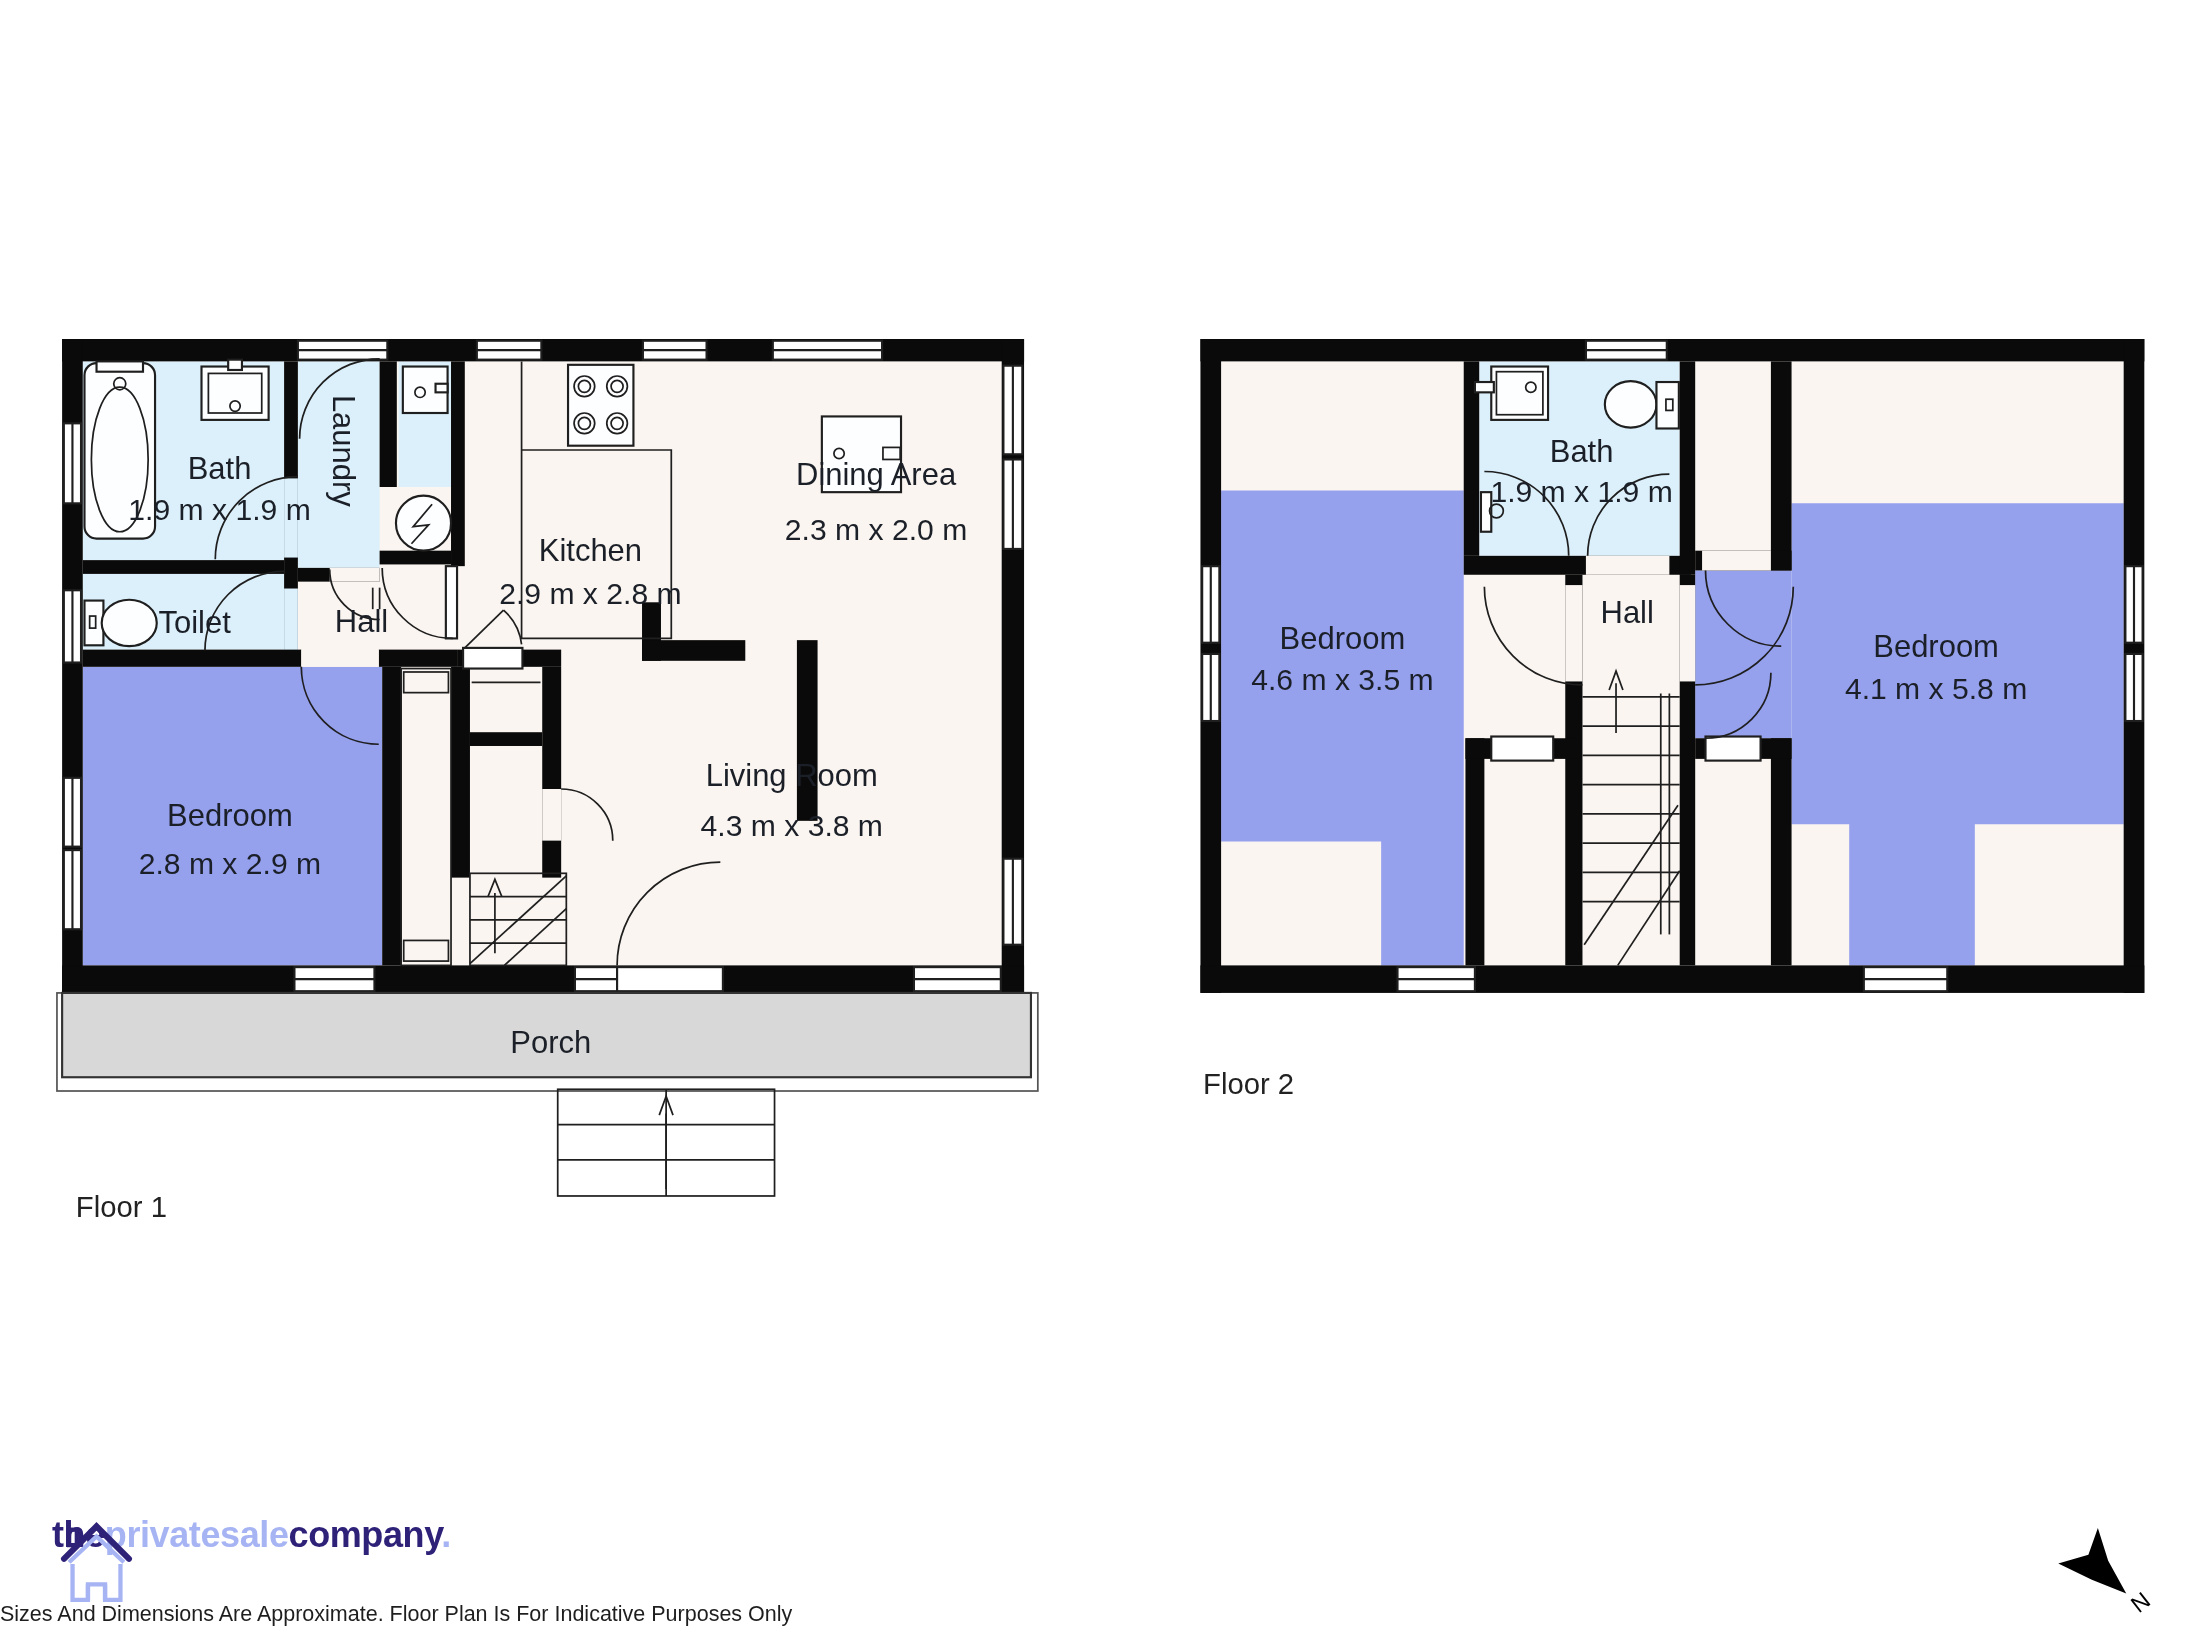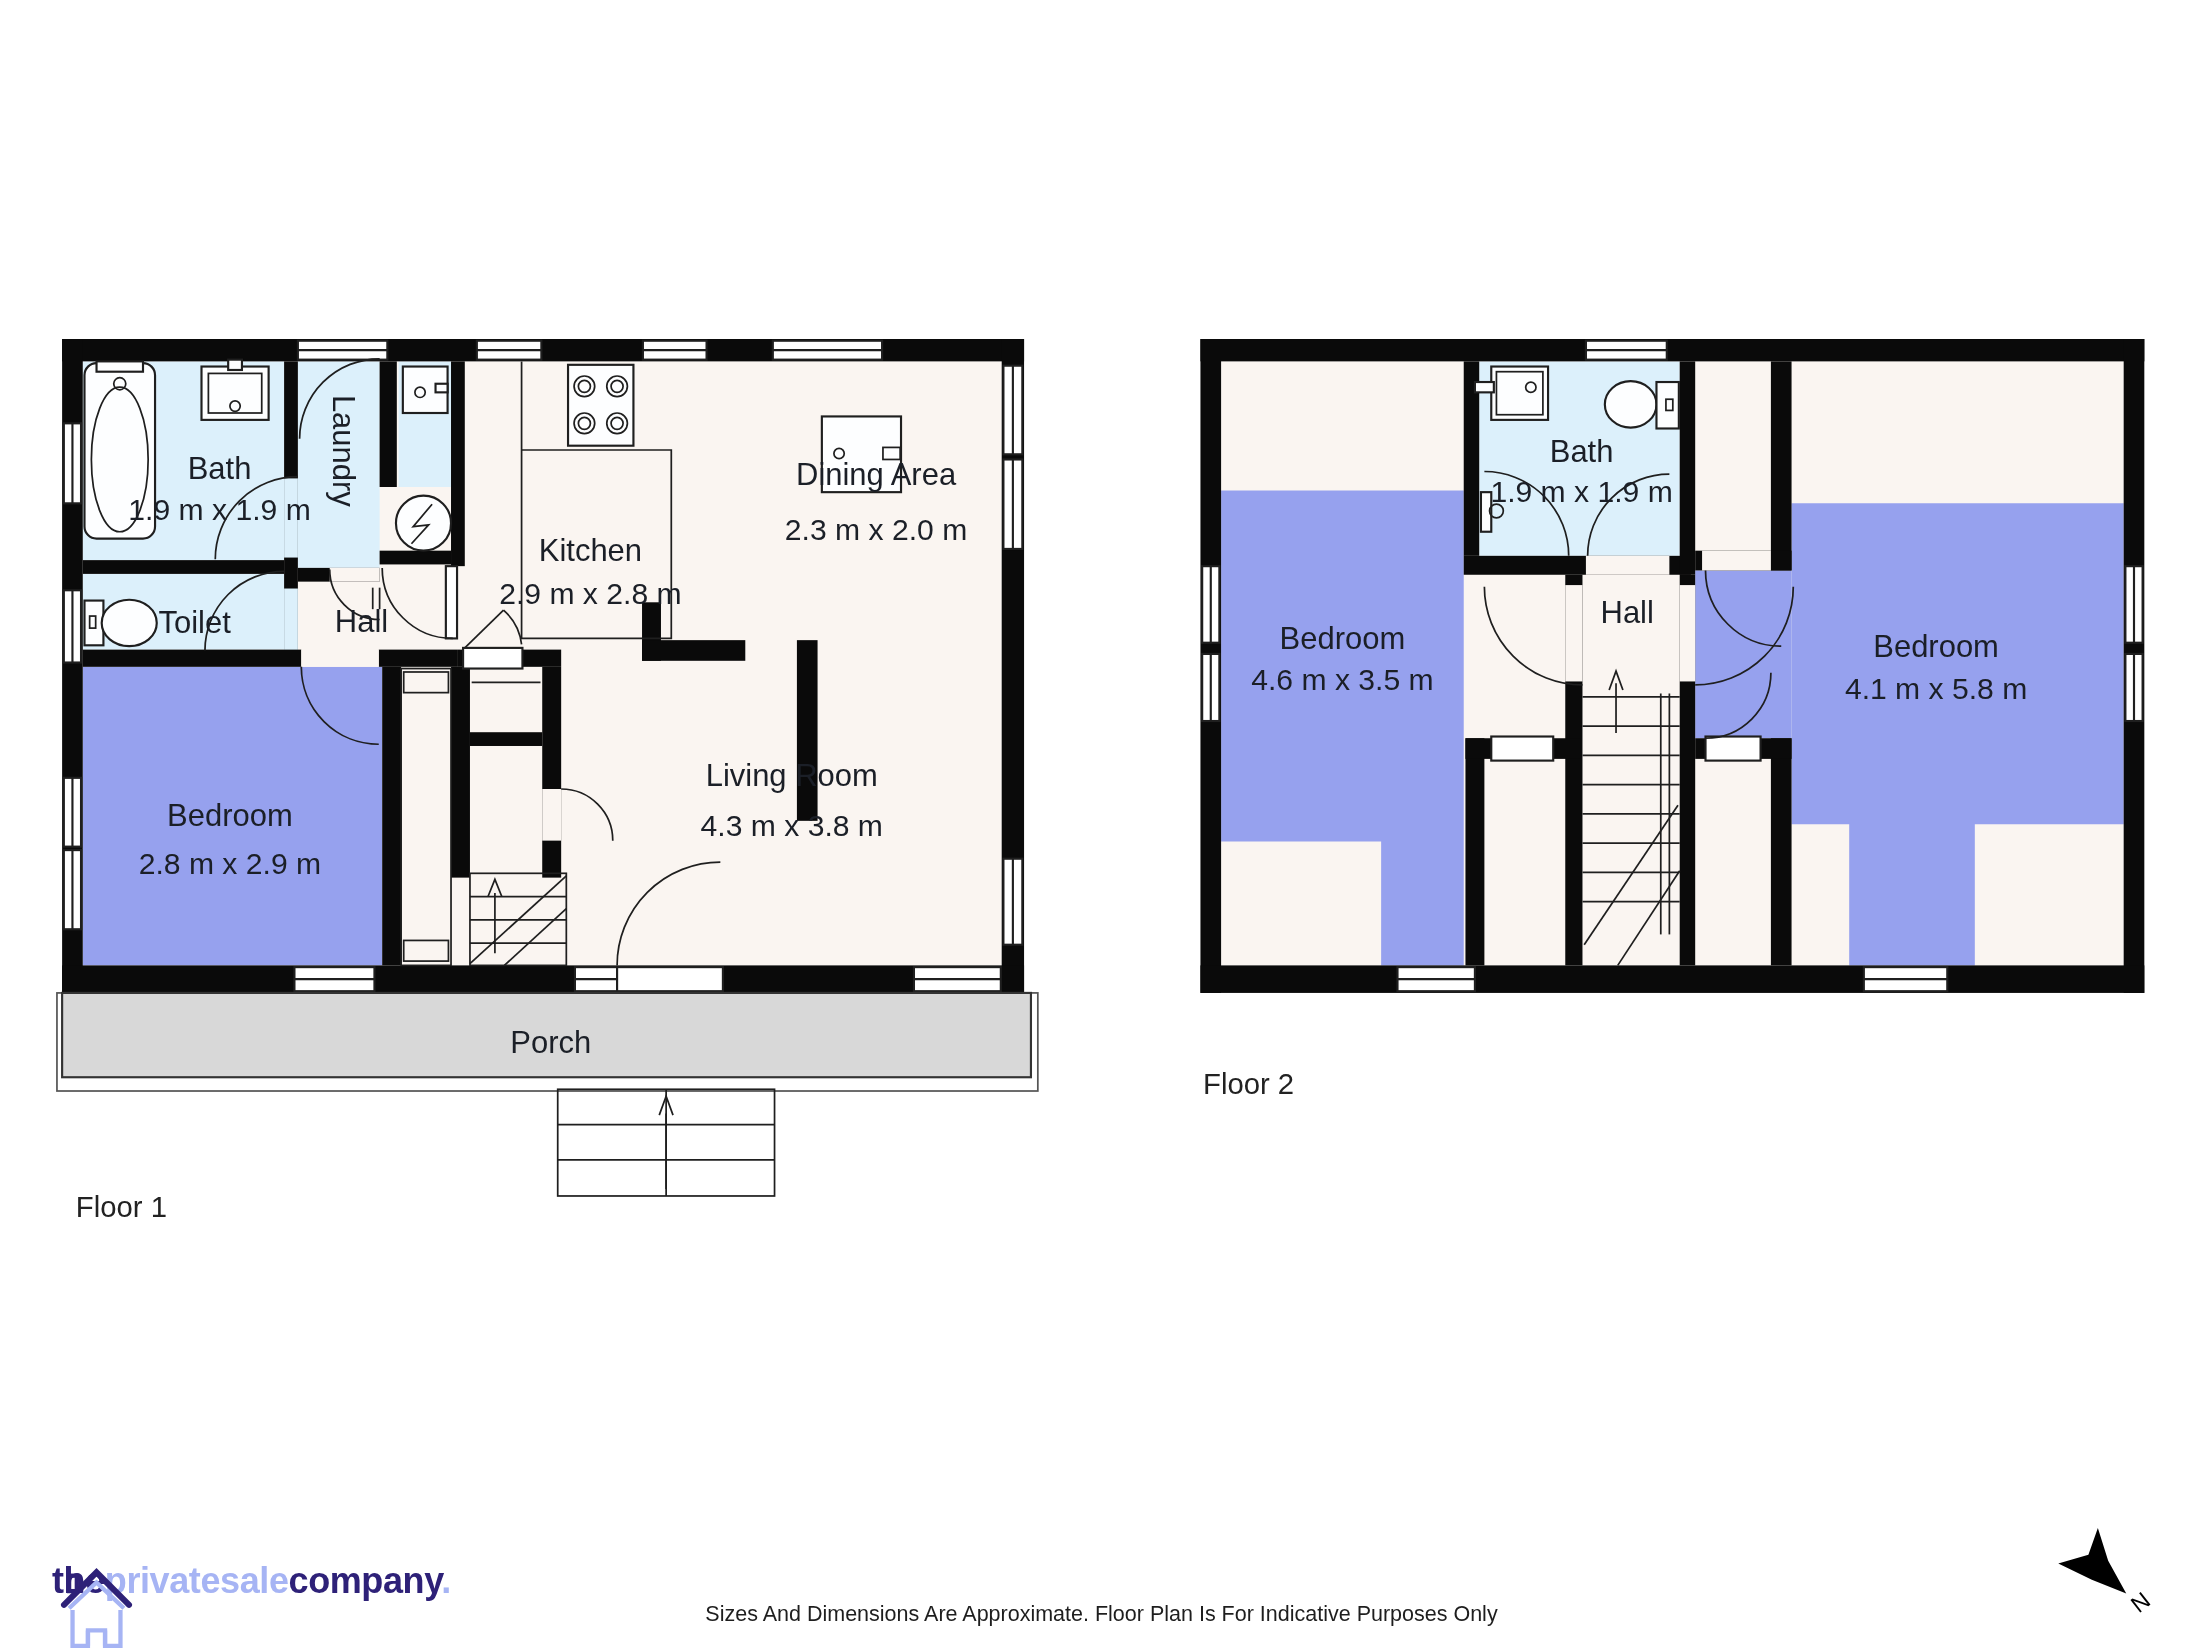--- a/index.html
+++ b/index.html
@@ -18,25 +18,25 @@
   .fixture{fill:#fdfeff;stroke:var(--line,#1f1f1f);stroke-width:2.5;}
   .open-floor{fill:var(--floor,#faf5f1);}
   .open-wet{fill:var(--wet,#dcf0fb);}
   .compass{fill:#000;}
   text{font-family:"Liberation Sans",sans-serif;}
   .room-name{font-size:36px;fill:var(--text,#1b1f27);text-anchor:middle;}
   .room-dims{font-size:35px;fill:var(--text,#1b1f27);text-anchor:middle;}
   .floor-label{font-size:34px;fill:#222222;}
   .n-label{font-size:27px;fill:#000;}
   
-  .logo{position:absolute;left:52px;top:1560px;display:flex;align-items:flex-end;gap:5.2px;}
+  .logo{position:absolute;left:52px;top:1514px;display:flex;align-items:flex-end;gap:5.2px;}
   .logo-text{font-size:36px;font-weight:bold;letter-spacing:-0.4px;white-space:nowrap;}
   .logo-dark{color:var(--logo-dark,#2e2178);}
   .logo-light{color:var(--logo-light,#a6b4f4);}
-  .disclaimer{position:absolute;left:0;top:1602px;width:2203px;text-align:center;
+  .disclaimer{position:absolute;left:0;top:1602px;width:2203px;text-align:left;
               font-size:21.5px;color:#1e1e1e;}
 </style>
 </head>
 <body>
 
 <div class="page">
 
 <svg width="2203" height="1652" viewBox="0 0 2560 1920">
 
   <g>

